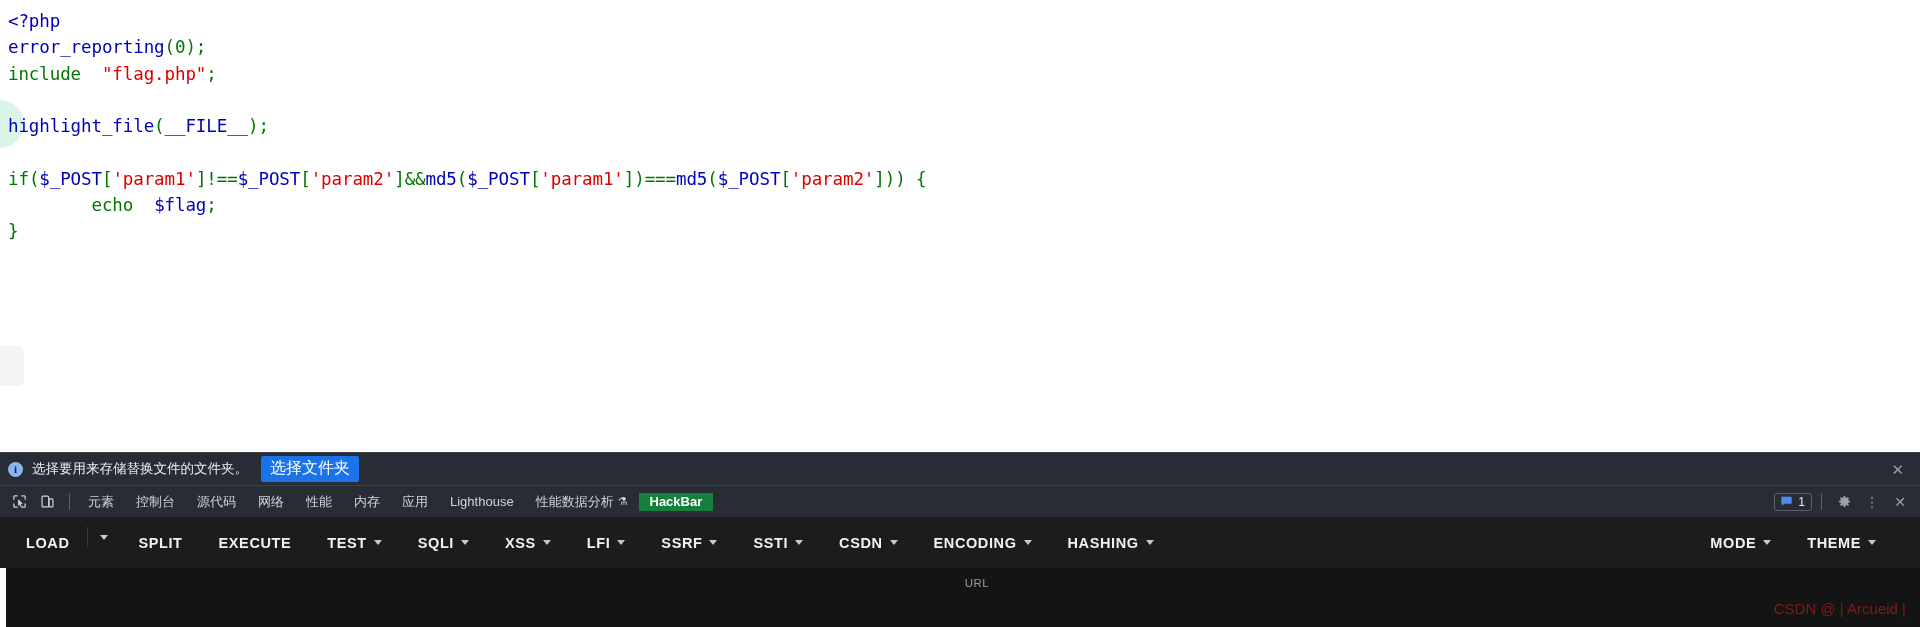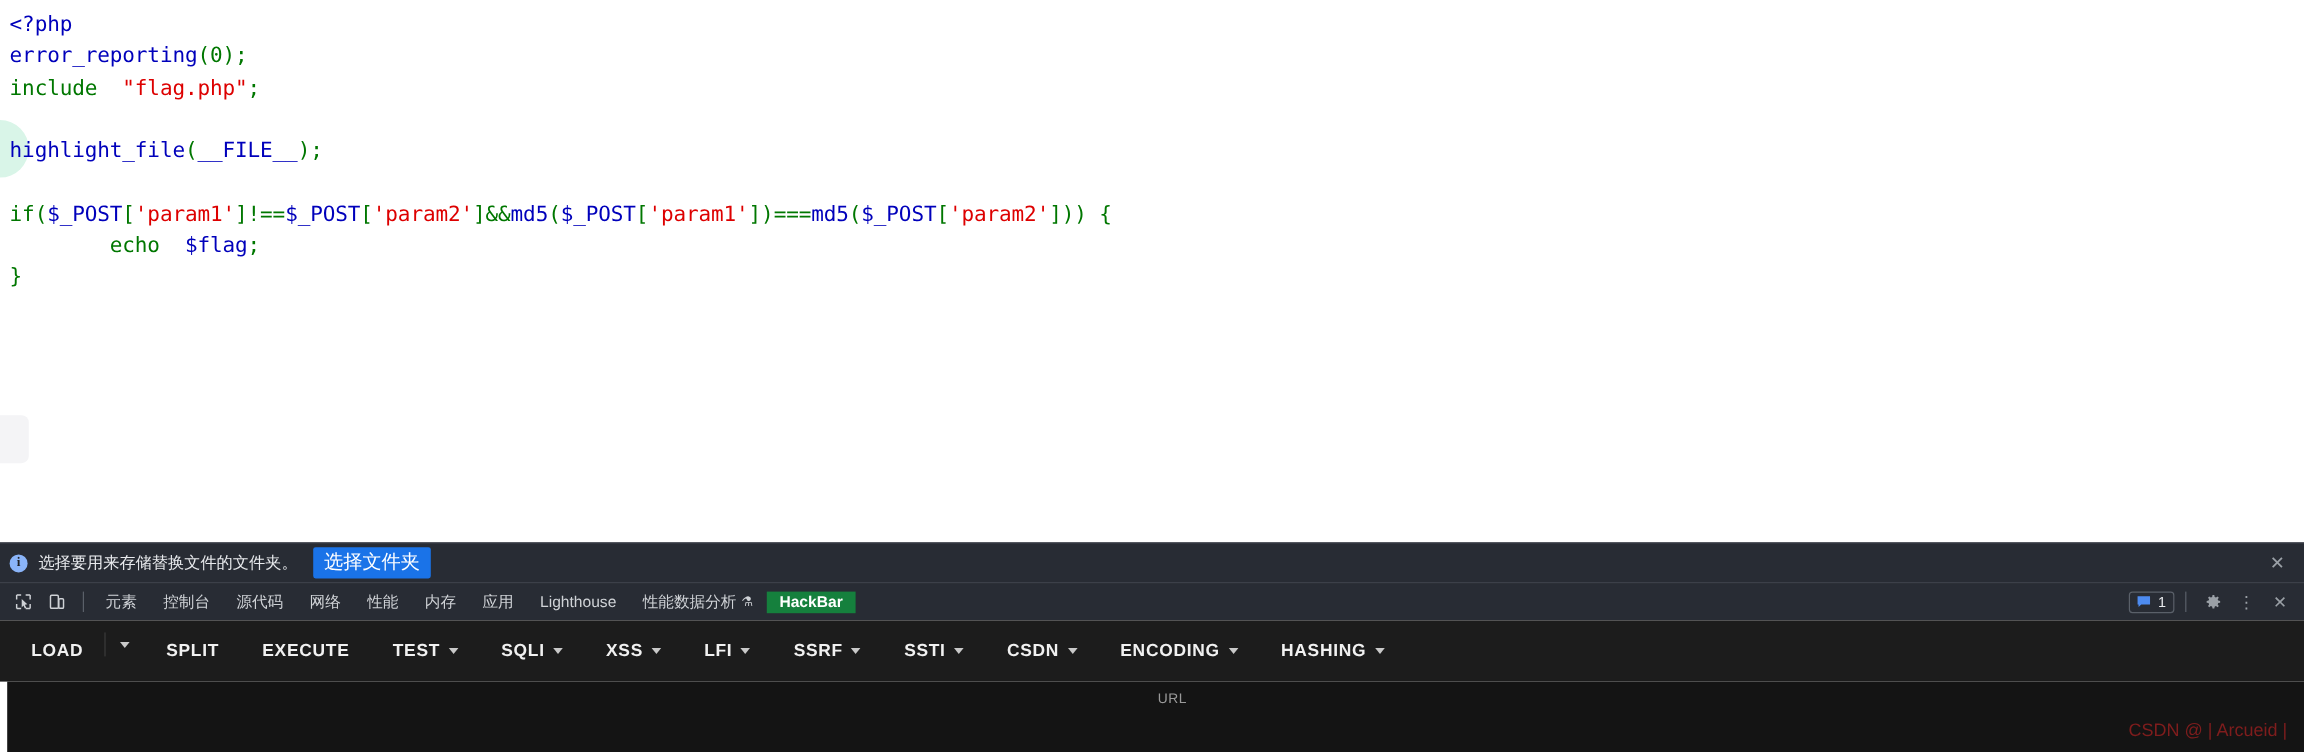--- a/index.html
+++ b/index.html
@@ -312,20 +312,30 @@
         </div>
         <div class="hb-item">
           <span>ENCODING</span>
           <span class="caret"></span>
         </div>
         <div class="hb-item">
           <span>HASHING</span>
           <span class="caret"></span>
         </div>
       </div>
+    <div class="hb-right" id="hb-right">
+        <div class="hb-item">
+          <span>MODE</span>
+          <span class="caret"></span>
+        </div>
+        <div class="hb-item">
+          <span>THEME</span>
+          <span class="caret"></span>
+        </div>
+      </div>
   </div>
 
   <div class="urlrow">
     <div class="url-label">URL</div>
   </div>
 
   <div class="watermark">CSDN @ | Arcueid |</div>
 
 </div>
 

